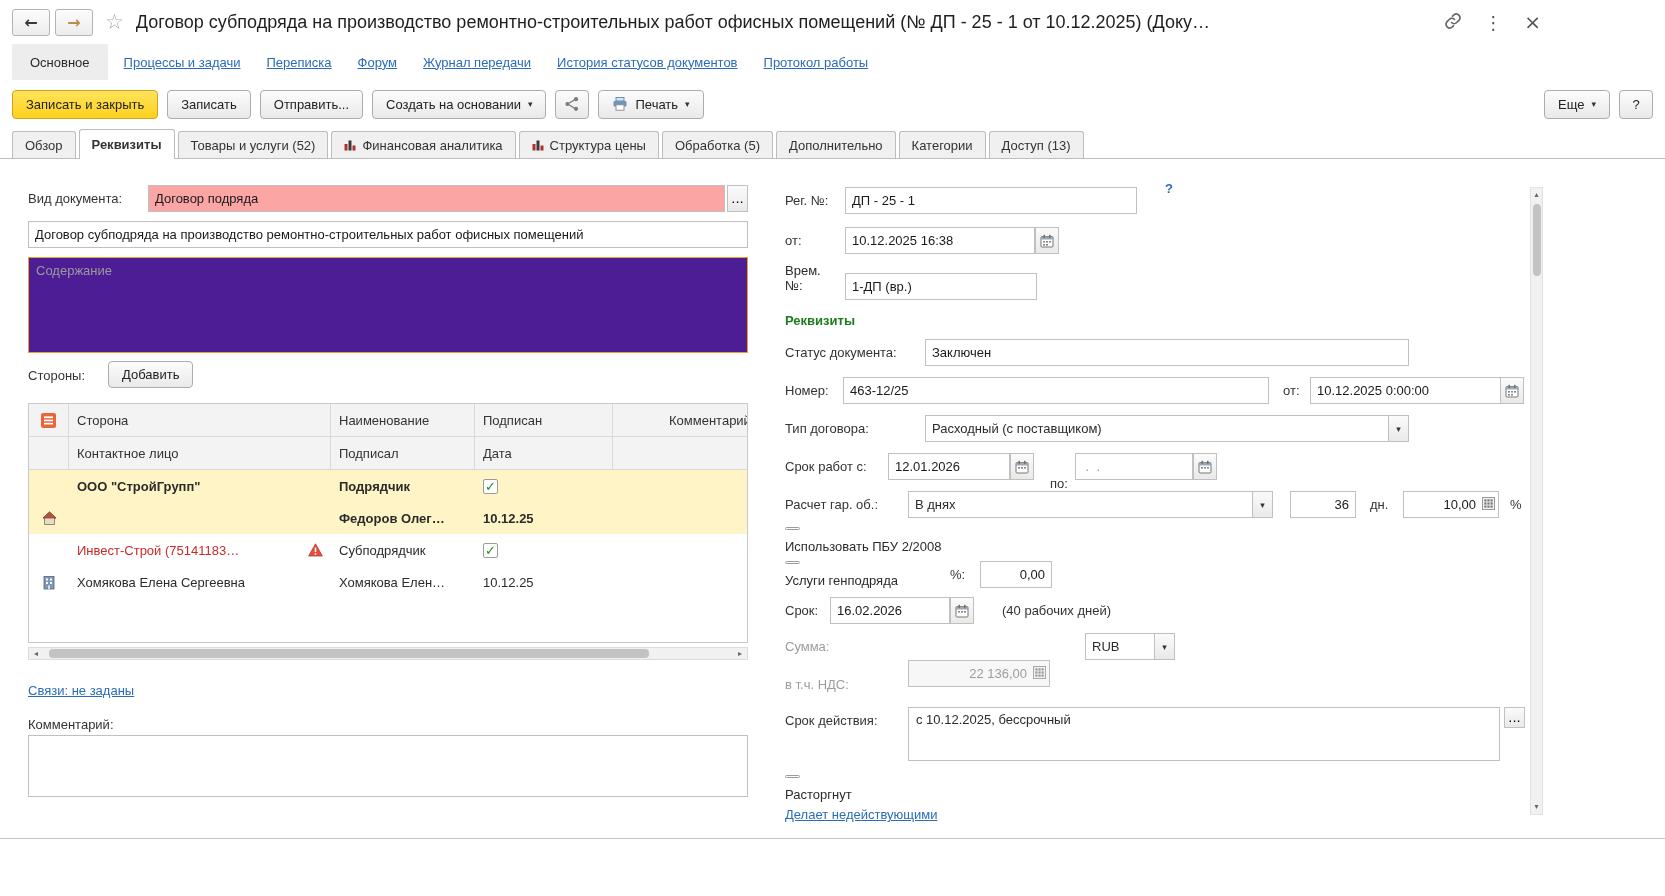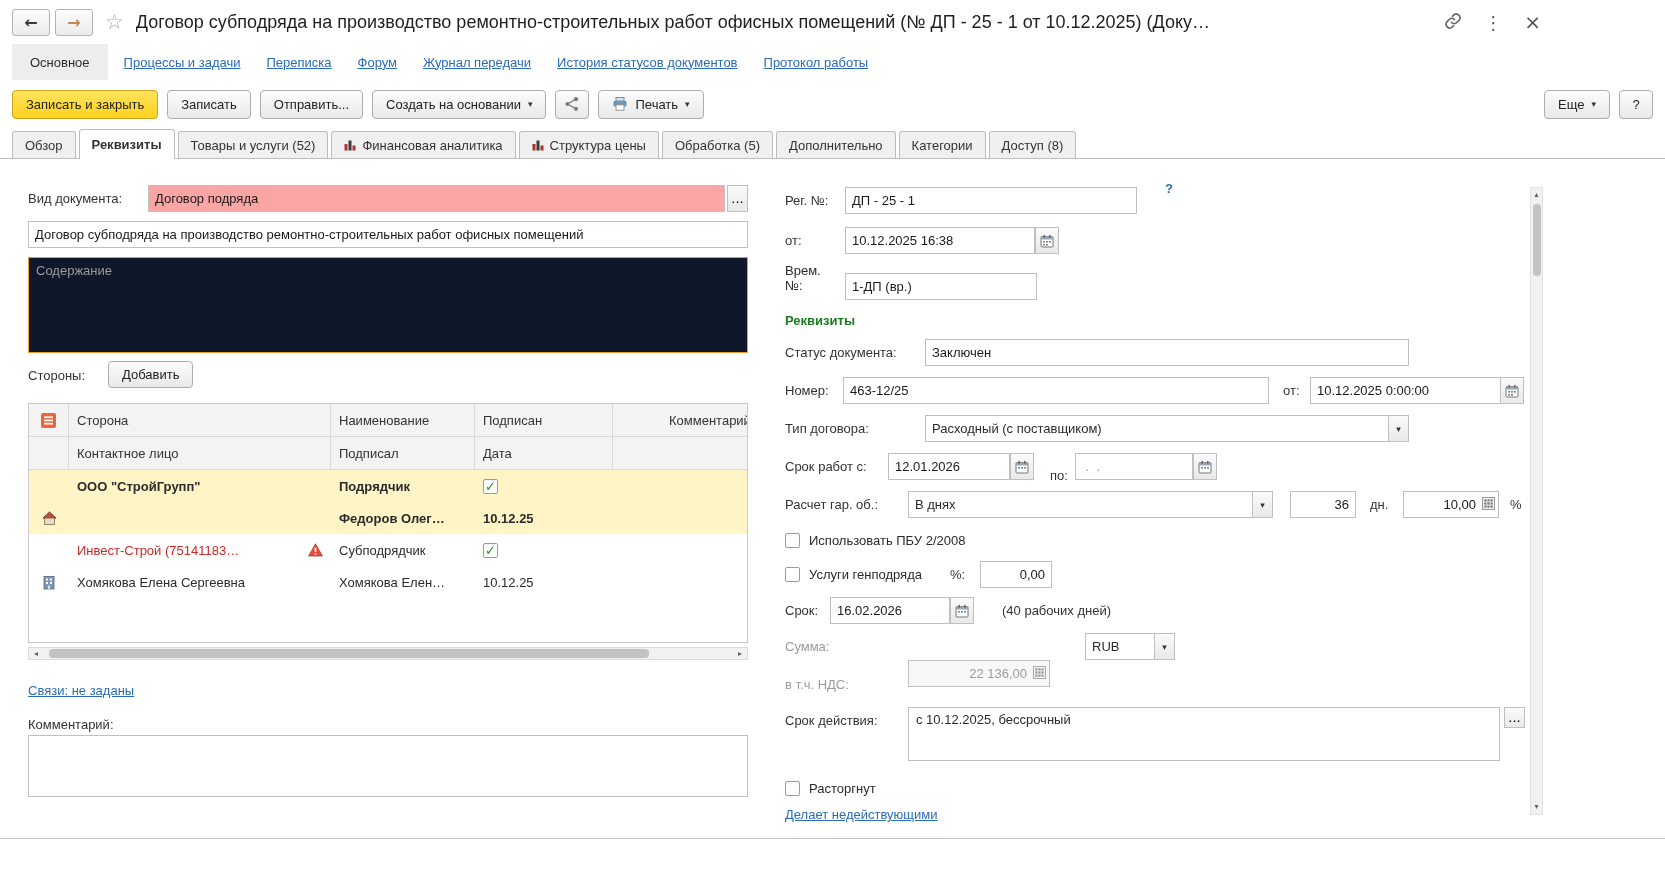--- a/index.html
+++ b/index.html
@@ -60,27 +60,27 @@
   .combo { display:flex; align-items:center; padding:0 6px; border:1px solid #c0c0c0; height:27px;
     background:#fff; white-space:nowrap; overflow:hidden; }
   .dropbtn { width:20px; height:27px; border:1px solid #c0c0c0; border-left:none;
     background:linear-gradient(#fbfbfb,#e9e9e9); display:flex; align-items:center; justify-content:center;
     font-size:9px; color:#333; cursor:pointer; }
   .sqbtn { border:1px solid #c0c0c0; background:linear-gradient(#fbfbfb,#e9e9e9);
     display:flex; align-items:center; justify-content:center; cursor:pointer; }
   .green-h { color:#1c7c1c; font-weight:bold; }
   .qmark { color:#2b6cb8; font-weight:bold; cursor:pointer; }
   .cb { width:15px; height:15px; border:1px solid #9b9b9b; border-radius:2px; background:#fff; display:inline-block; }
-  .cbwrap { display:flex; align-items:center; gap:9px; height:27px; }
+  .cbwrap { display:flex; align-items:flex-start; gap:9px; height:27px;flex-direction:column; }
   .calcwrap { position:relative; }
   .calcwrap svg { position:absolute; right:4px; top:6px; }
   .calcwrap input { padding-right:22px; width:100%; height:100%; }
 
   
-  .bigarea { border:1px solid #eea02c; background:#0f172a; padding:5px 7px; color:#9b9b9b; }
+  .bigarea { border:1px solid #eea02c; background:#4c1d95; padding:5px 7px; color:#9b9b9b; }
   .plainarea { border:1px solid #c0c0c0; background:#fff; }
 
   
   .ptable { border:1px solid #c9c9c9; font-size:13px; overflow:hidden; }
   .hrow { display:flex; background:#f3f3f3; border-bottom:1px solid #d9d9d9; }
   .hc { padding:0 8px; line-height:31px; height:32px; border-right:1px solid #d9d9d9; color:#333;
     white-space:nowrap; overflow:hidden; display:flex; align-items:center; }
   .hc:last-child { border-right:none; }
   .trow { display:flex; height:32px; align-items:center; }
   .trow.sel { background:#fff4c6; font-weight:bold; }
@@ -207,21 +207,21 @@
     <div class="tab">
         <span>Обработка (5)</span>
       </div>
     <div class="tab">
         <span>Дополнительно</span>
       </div>
     <div class="tab">
         <span>Категории</span>
       </div>
     <div class="tab">
-        <span>Доступ (8)</span>
+        <span>Доступ (13)</span>
       </div>
   </div>
 
   <div class="content">
 
     <div class="lp">
 
       <div class="abs lbl" style="left:0;top:26px">Вид документа:</div>
       <input class="abs fld yellow" style="left: 120px; top: 26px; width: 577px;" value="Договор подряда">
       <button class="abs sqbtn" style="left:699px;top:26px;width:21px;height:27px">
@@ -396,21 +396,21 @@
         <svg width="14" height="14" viewBox="0 0 14 14">
             <rect x="1" y="2.5" width="12" height="10.5" rx="1" fill="#fff" stroke="#777"></rect>
             <rect x="1" y="2.5" width="12" height="3" fill="#9aa7b5"></rect>
             <rect x="3.5" y="0.8" width="1.4" height="3" fill="#666"></rect>
             <rect x="9.1" y="0.8" width="1.4" height="3" fill="#666"></rect>
             <rect x="3" y="7" width="2" height="1.6" fill="#888"></rect>
             <rect x="6" y="7" width="2" height="1.6" fill="#888"></rect>
             <rect x="9" y="7" width="2" height="1.6" fill="#888"></rect>
           </svg>
       </button>
-      <div class="abs lbl" style="left:290px;top:303px">по:</div>
+      <div class="abs lbl" style="left:290px;top:311px">по:</div>
       <input class="abs fld" style="left: 315px; top: 294px; width: 118px; color: rgb(156, 156, 156);" value=" .  .">
       <button class="abs sqbtn" style="left:433px;top:294px;width:24px;height:27px">
         <svg width="14" height="14" viewBox="0 0 14 14">
             <rect x="1" y="2.5" width="12" height="10.5" rx="1" fill="#fff" stroke="#777"></rect>
             <rect x="1" y="2.5" width="12" height="3" fill="#9aa7b5"></rect>
             <rect x="3.5" y="0.8" width="1.4" height="3" fill="#666"></rect>
             <rect x="9.1" y="0.8" width="1.4" height="3" fill="#666"></rect>
             <rect x="3" y="7" width="2" height="1.6" fill="#888"></rect>
             <rect x="6" y="7" width="2" height="1.6" fill="#888"></rect>
             <rect x="9" y="7" width="2" height="1.6" fill="#888"></rect>

